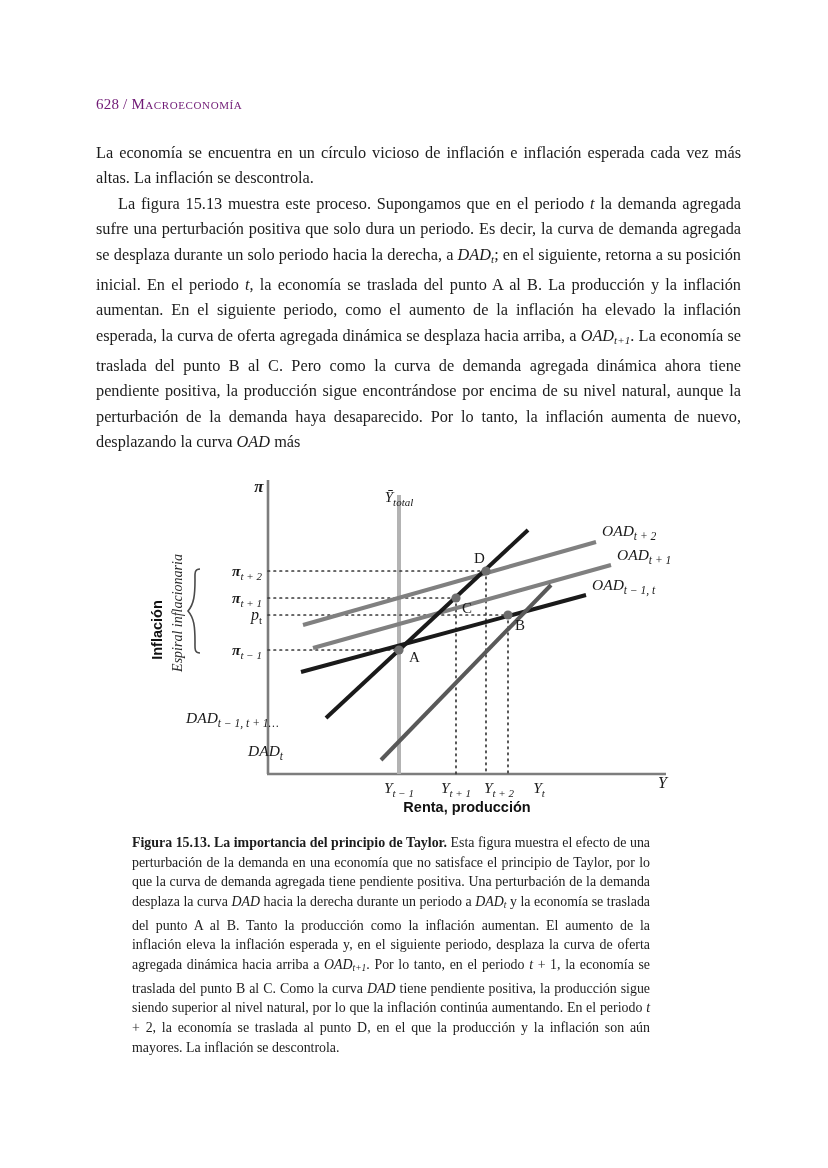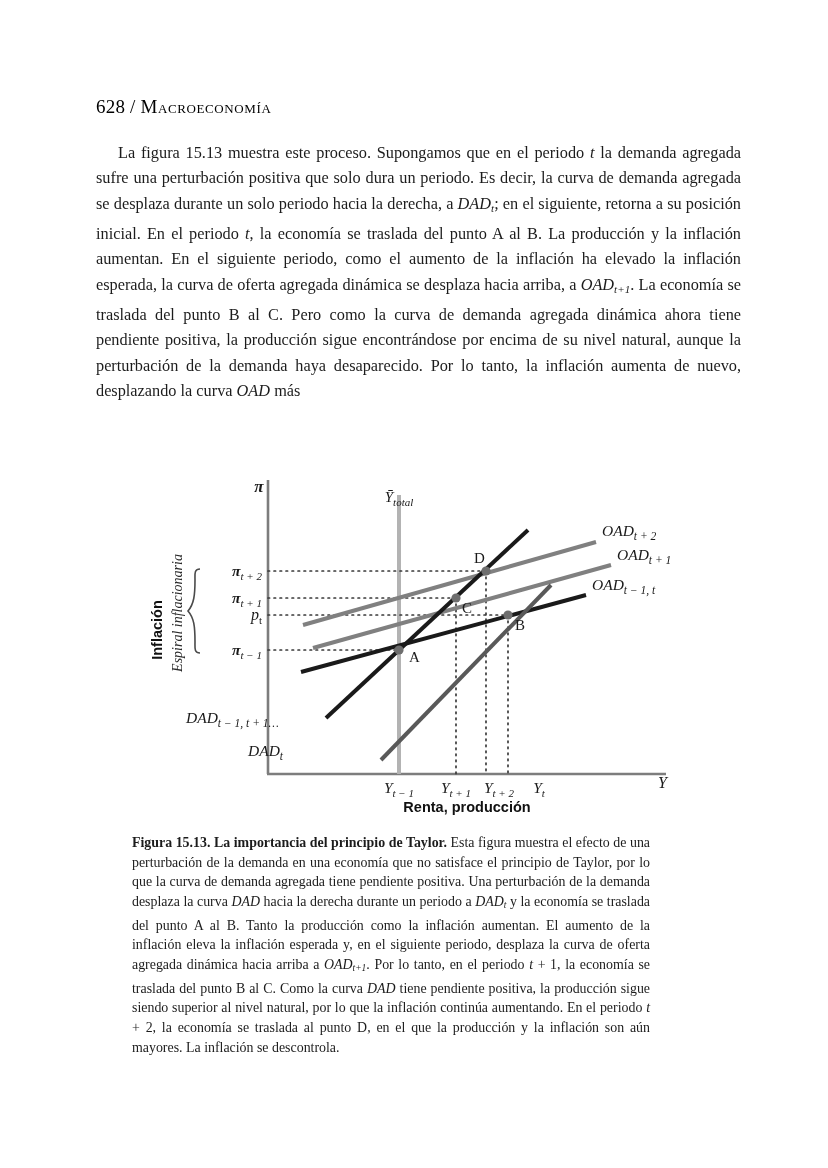--- a/index.html
+++ b/index.html
@@ -20,23 +20,23 @@
     left: 0; top: 0;
     width: 828px;
     height: 1168px;
   }
 
   
   .runhead {
     position: absolute;
     left: 96px;
     top: 96px;
-    font-size: 19px;
+    font-size: 15px;
     letter-spacing: 0.2px;
-    color: #000000;
+    color: #701a75;
   }
   .runhead .smallcaps {
     font-variant: small-caps;
     letter-spacing: 0.6px;
   }
 
   
   .bodytext {
     position: absolute;
     left: 96px;
@@ -86,20 +86,21 @@
 
 <div class="page">
 
   <div class="runhead">
     <span>628</span>
     <span>/</span>
     <span class="smallcaps">Macroeconomía</span>
   </div>
 
   <div class="bodytext">
+    <p>La economía se encuentra en un círculo vicioso de inflación e inflación esperada cada vez más altas. La inflación se descontrola.</p>
     <p class="indent"><span>La figura 15.13 muestra este proceso. Supongamos que en el periodo </span><i>t</i><span> la demanda agregada sufre una perturbación positiva que solo dura un periodo. Es decir, la curva de demanda agregada se desplaza durante un solo periodo hacia la derecha, a </span><i>DAD</i><sub>t</sub><span>; en el siguiente, retorna a su posición inicial. En el periodo </span><i>t</i><span>, la economía se traslada del punto A al B. La producción y la inflación aumentan. En el siguiente periodo, como el aumento de la inflación ha elevado la inflación esperada, la curva de oferta agregada dinámica se desplaza hacia arriba, a </span><i>OAD</i><sub>t+1</sub><span>. La economía se traslada del punto B al C. Pero como la curva de demanda agregada dinámica ahora tiene pendiente positiva, la producción sigue encontrándose por encima de su nivel natural, aunque la perturbación de la demanda haya desaparecido. Por lo tanto, la inflación aumenta de nuevo, desplazando la curva </span><i>OAD</i><span> más</span></p>
   </div>
 
   <div class="figure">
     <svg width="645" height="345" viewBox="0 0 645 345">
 
       <line x1="172" y1="10" x2="172" y2="304" stroke="#7d7d7d" stroke-width="2.6"></line>
       <line x1="171" y1="304" x2="570" y2="304" stroke="#7d7d7d" stroke-width="2.6"></line>
 
       <text x="163" y="22" font-family="'Liberation Serif', serif" font-size="17" font-weight="bold" font-style="italic" text-anchor="middle" fill="#1a1a1a">π</text>

